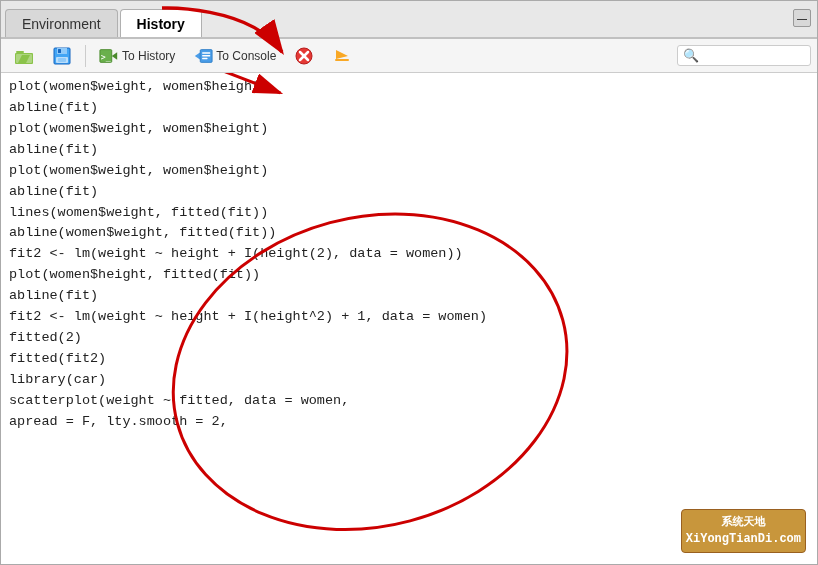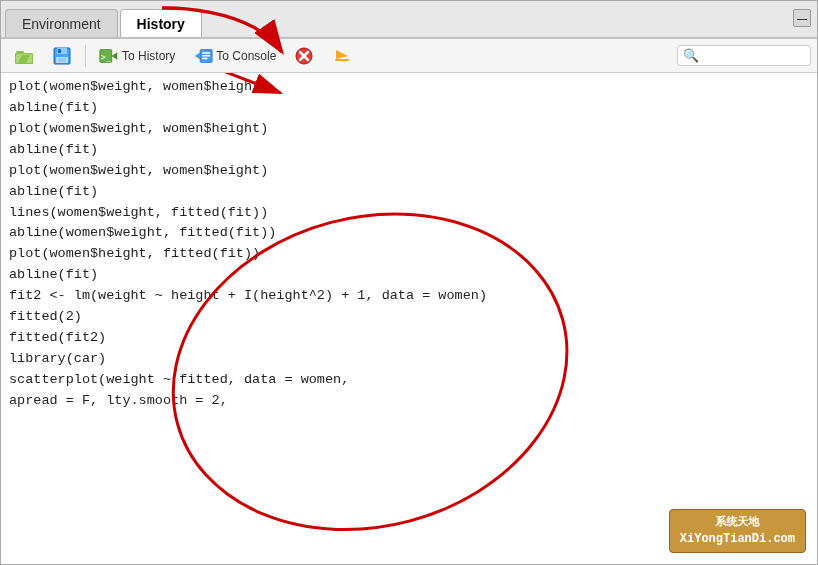--- a/index.html
+++ b/index.html
@@ -270,20 +270,21 @@
   <div class="content-area" style="position:relative;">
 
     <span class="code-line">plot(women$weight, women$height)</span>
     <span class="code-line">abline(fit)</span>
     <span class="code-line">plot(women$weight, women$height)</span>
     <span class="code-line">abline(fit)</span>
     <span class="code-line">plot(women$weight, women$height)</span>
     <span class="code-line">abline(fit)</span>
     <span class="code-line">lines(women$weight, fitted(fit))</span>
     <span class="code-line">abline(women$weight, fitted(fit))</span>
+    <span class="code-line">fit2 &lt;- lm(weight ~ height + I(height(2), data = women))</span>
     <span class="code-line">plot(women$height, fitted(fit))</span>
     <span class="code-line">abline(fit)</span>
     <span class="code-line">fit2 &lt;- lm(weight ~ height + I(height^2) + 1, data = women)</span>
     <span class="code-line">fitted(2)</span>
     <span class="code-line">fitted(fit2)</span>
     <span class="code-line">library(car)</span>
     <span class="code-line">scatterplot(weight ~ fitted, data = women,</span>
     <span class="code-line">apread = F, lty.smooth = 2,</span>
 
     <svg class="annotation-overlay" viewBox="0 0 818 493" preserveAspectRatio="none" style="position:absolute;top:0;left:0;width:100%;height:100%;pointer-events:none;">
@@ -292,21 +293,21 @@
         <marker id="arrowhead" markerWidth="10" markerHeight="7" refX="9" refY="3.5" orient="auto">
           <polygon points="0 0, 10 3.5, 0 7" fill="#cc0000"></polygon>
         </marker>
       </defs>
 
       <line x1="155" y1="-28" x2="280" y2="20" stroke="#cc0000" stroke-width="3" marker-end="url(#arrowhead)"></line>
 
       <ellipse cx="370" cy="300" rx="200" ry="155" fill="none" stroke="#cc0000" stroke-width="3" stroke-dasharray="none" transform="rotate(-15 370 300)"></ellipse>
     </svg>
 
-    <div class="watermark" style="position:fixed;bottom:12px;right:12px;background:#c8963c;border:1px solid #996020;border-radius:4px;padding:4px 10px;color:#fff;font-size:11px;font-weight:bold;text-align:center;line-height:1.5;">
+    <div class="watermark" style="position:fixed;bottom:12px;right:12px;background:#c8963c;border:1px solid #996020;border-radius:4px;padding:4px 4px;color:#fff;font-size:11px;font-weight:bold;text-align:center;line-height:1.5;">
       <div>系统天地</div>
       <div style="font-size:12px;">XiYongTianDi.com</div>
     </div>
 
   </div>
 
 </div>
 
 <svg style="position:fixed;top:0;left:0;width:818px;height:565px;pointer-events:none;z-index:999;" viewBox="0 0 818 565">
   <defs>

